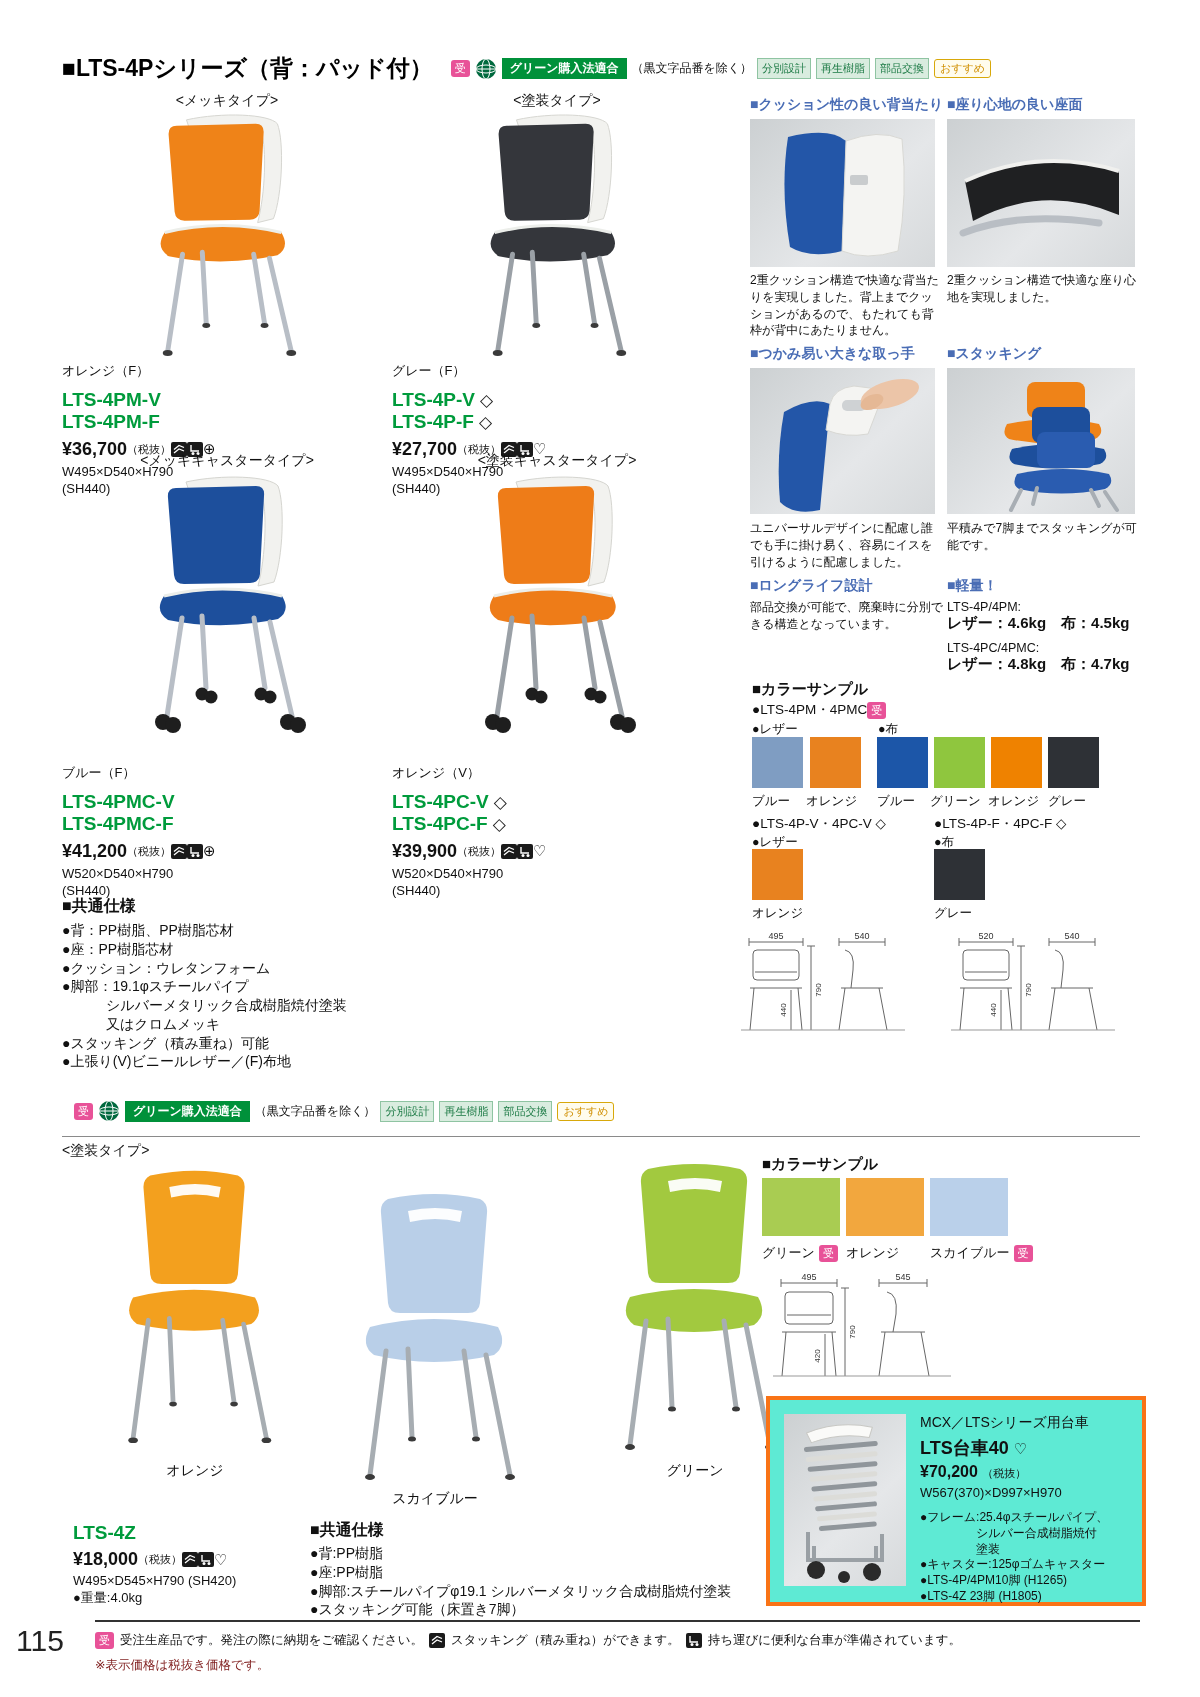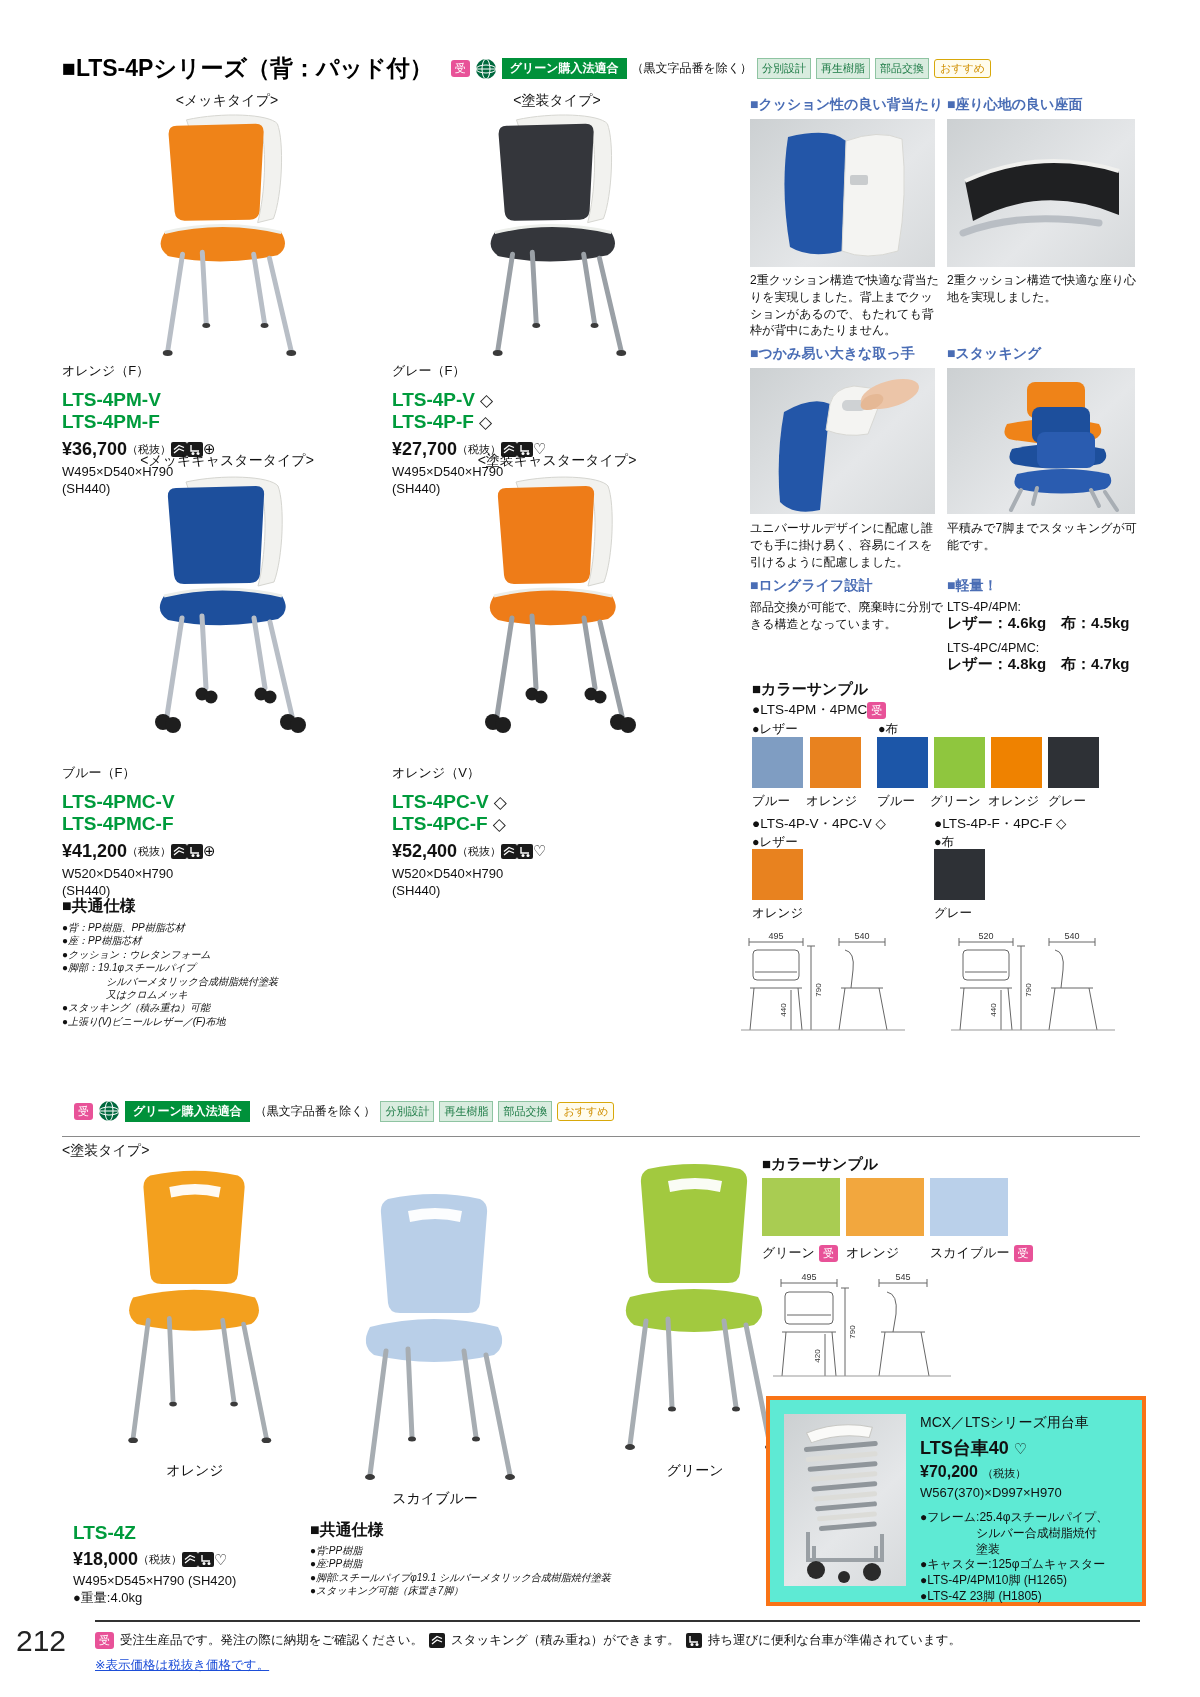--- a/index.html
+++ b/index.html
@@ -18,35 +18,35 @@
   .typelab{font-size:14px;text-align:center;}
   .pcolor{font-size:13px;}
   .pmodel{font-size:19px;font-weight:bold;color:#009b3c;line-height:1.18;white-space:nowrap;}
   .pmodel .dia{color:#222;font-weight:normal;margin-left:5px;font-size:17px;}
   .prow{display:flex;align-items:center;gap:0;margin-top:5px;}
   .yen{font-size:18px;font-weight:bold;white-space:nowrap;}
   .tax{font-size:11px;}
   .sym{font-size:15px;}
   .psize{font-size:13px;line-height:1.3;}
   .spec-h{font-size:16px;font-weight:bold;}
-  .spec-l{font-size:10px;line-height:1.34;font-style:italic;}
+  .spec-l{font-size:14px;line-height:1.34;}
   .feat-h{font-size:14px;font-weight:bold;color:#4a6db5;white-space:nowrap;}
   .photo{background:linear-gradient(135deg,#ccd0d2 0%,#e5e7e9 60%,#d6d9db 100%);}
   .feat-d{font-size:12px;line-height:1.4;}
   .kgl{font-size:12.5px;}
   .kg{font-size:15px;font-weight:bold;white-space:nowrap;}
   .cs-h{font-size:15px;font-weight:bold;}
   .cs-g{font-size:13.5px;display:flex;align-items:center;white-space:nowrap;}
   .cs-sub{font-size:12.5px;}
   .swatch{position:absolute;width:51px;height:51px;}
   .swl{position:absolute;font-size:12.5px;width:56px;text-align:left;white-space:nowrap;}
   .swl2{display:flex;align-items:center;gap:4px;font-size:13px;white-space:nowrap;}
   .rule{background:#8a8a8a;height:1px;}
   .cartbox{border:4px solid #f97316;background:#5eead4;}
-  .note-blue{color:#1d4ed8;text-decoration:underline;}
+  .note-blue{color:#7f1d1d;}
   .legend{display:flex;align-items:center;gap:6px;font-size:12.5px;white-space:nowrap;}
   .icb{display:inline-block;vertical-align:-2px;}
   .pagenum{font-size:30px;color:#222;}
   svg{display:block;}
 </style>
 </head>
 <body>
 
 <div class="page">
 
@@ -259,21 +259,21 @@
     </div>
     <div class="psize" style="margin-top:4px;">W520×D540×H790</div>
     <div class="psize">(SH440)</div>
   </div>
 
   <div class="abs" style="left:392px;top:764px;width:320px;">
     <div class="pcolor">オレンジ（V）</div>
     <div class="pmodel" style="margin-top:9px;"><span>LTS-4PC-V</span><span class="dia">◇</span></div>
     <div class="pmodel"><span>LTS-4PC-F</span><span class="dia">◇</span></div>
     <div class="prow">
-      <span class="yen">¥52,400</span>
+      <span class="yen">¥39,900</span>
       <span class="tax">（税抜）</span>
       <span class="icb">
           <svg width="16" height="15" viewBox="0 0 16 15">
             <rect width="16" height="15" rx="2" fill="#1a1a1a"></rect>
             <g stroke="#fff" stroke-width="1.3" fill="none">
               <path d="M3,11 l5,-4 l5,2"></path>
               <path d="M3,7.5 l5,-4 l5,2"></path>
             </g>
           </svg>
         </span>
@@ -675,21 +675,21 @@
 
   <div class="abs" style="left:310px;top:1520px;width:430px;">
     <div class="spec-h">■共通仕様</div>
     <div class="spec-l" style="margin-top:3px;">●背:PP樹脂</div>
     <div class="spec-l">●座:PP樹脂</div>
     <div class="spec-l">●脚部:スチールパイプφ19.1 シルバーメタリック合成樹脂焼付塗装</div>
     <div class="spec-l">●スタッキング可能（床置き7脚）</div>
   </div>
 
   <div class="abs" style="left:95px;top:1620px;width:1045px;height:2px;background:#333;"></div>
-  <div class="abs pagenum" style="left:16px;top:1624px;">212</div>
+  <div class="abs pagenum" style="left:16px;top:1624px;">115</div>
 
   <div class="abs legend" style="left:95px;top:1632px;">
     <span class="ju">受</span>
     <span>受注生産品です。発注の際に納期をご確認ください。</span>
     <span class="icb">
         <svg width="16" height="15" viewBox="0 0 16 15">
           <rect width="16" height="15" rx="2" fill="#1a1a1a"></rect>
           <g stroke="#fff" stroke-width="1.3" fill="none">
             <path d="M3,11 l5,-4 l5,2"></path>
             <path d="M3,7.5 l5,-4 l5,2"></path>

